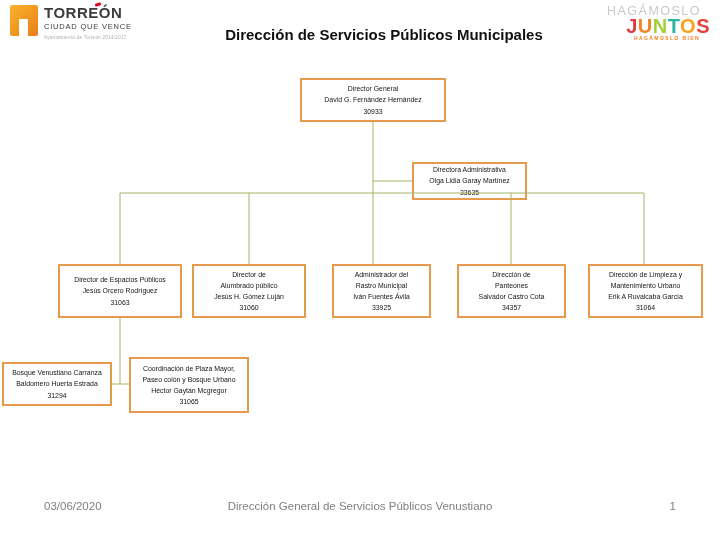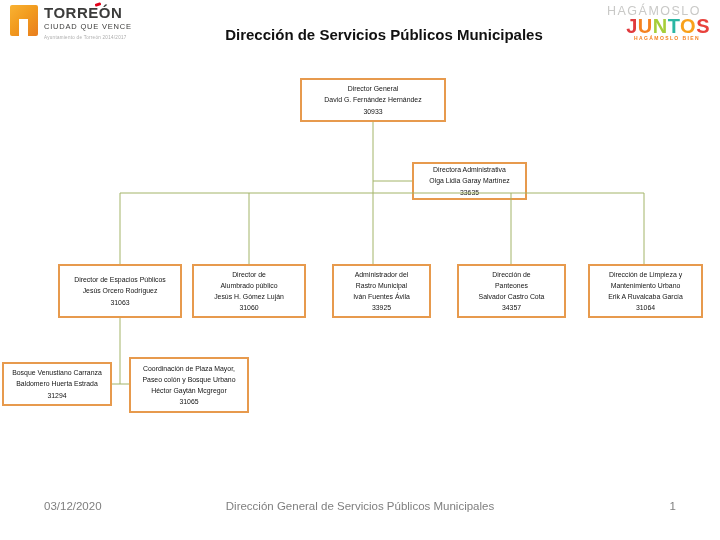--- a/index.html
+++ b/index.html
@@ -129,17 +129,17 @@
     <span class="e">31294</span>
   </div>
 
   <div class="orgbox" style="left:129px;top:357px;width:120px;height:56px;">
     <span class="t">Coordinación de Plaza Mayor,
 Paseo colón y Bosque Urbano</span>
     <span class="n">Héctor Gaytán Mcgregor</span>
     <span class="e">31065</span>
   </div>
 
-  <div class="footer-date">03/12/2020</div>
-  <div class="footer-center">Dirección General de Servicios Públicos Municipales</div>
+  <div class="footer-date">03/06/2020</div>
+  <div class="footer-center">Dirección General de Servicios Públicos Venustiano</div>
   <div class="footer-page">1</div>
 
 </div>
 
 </body></html>

